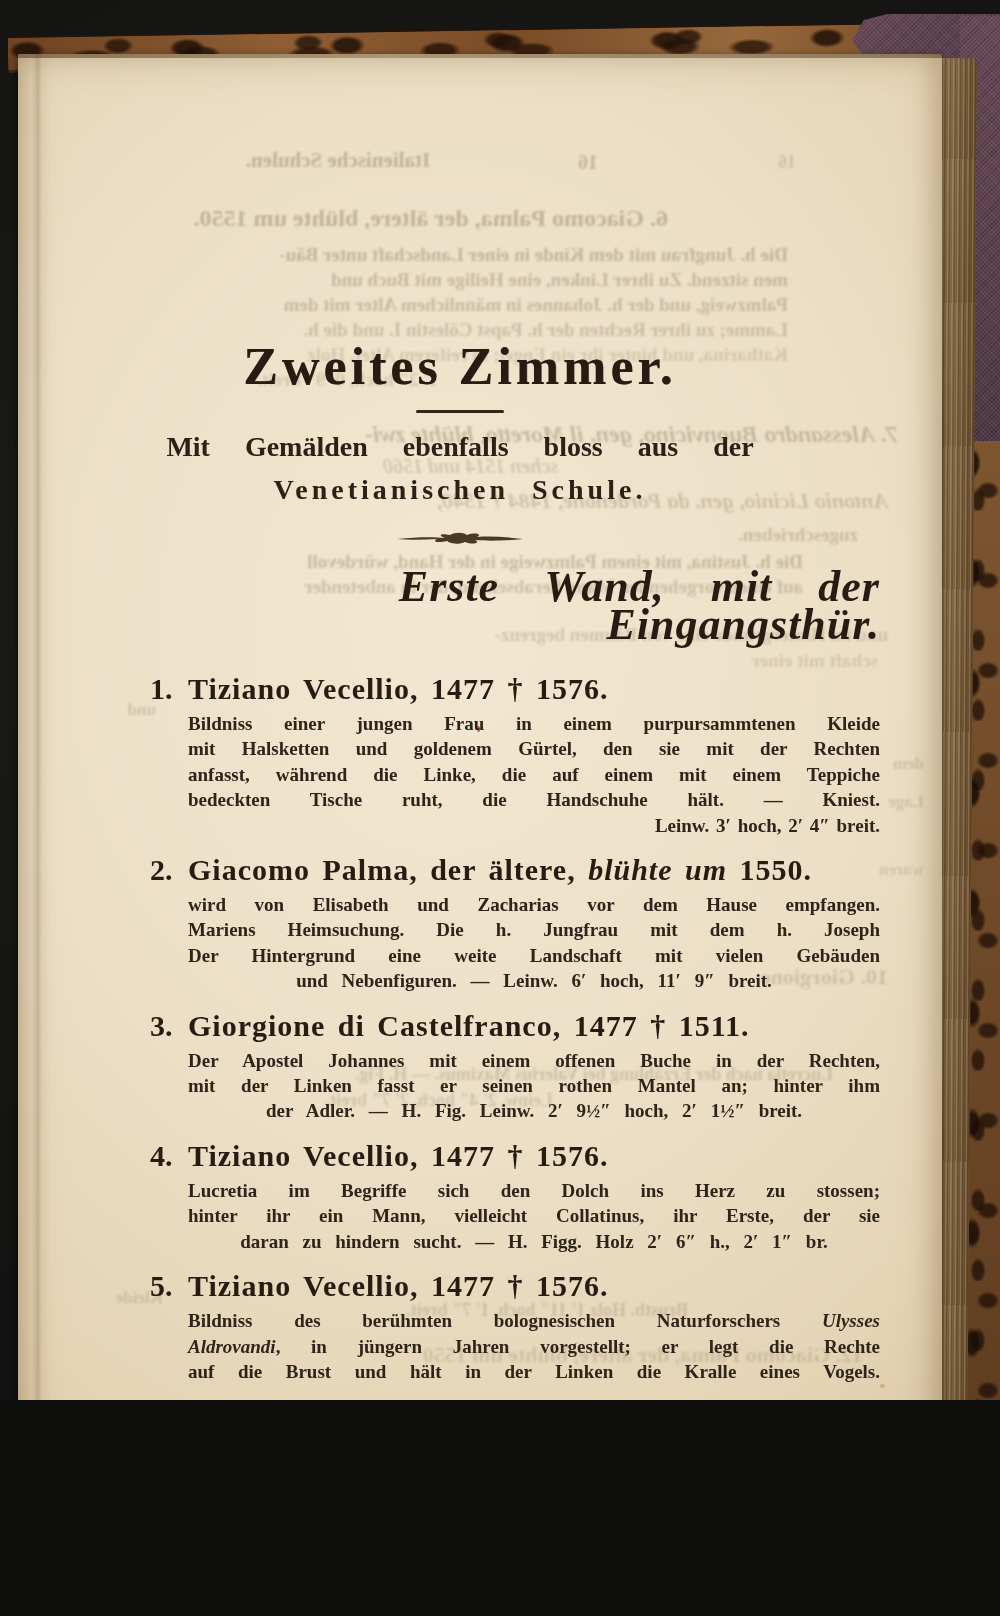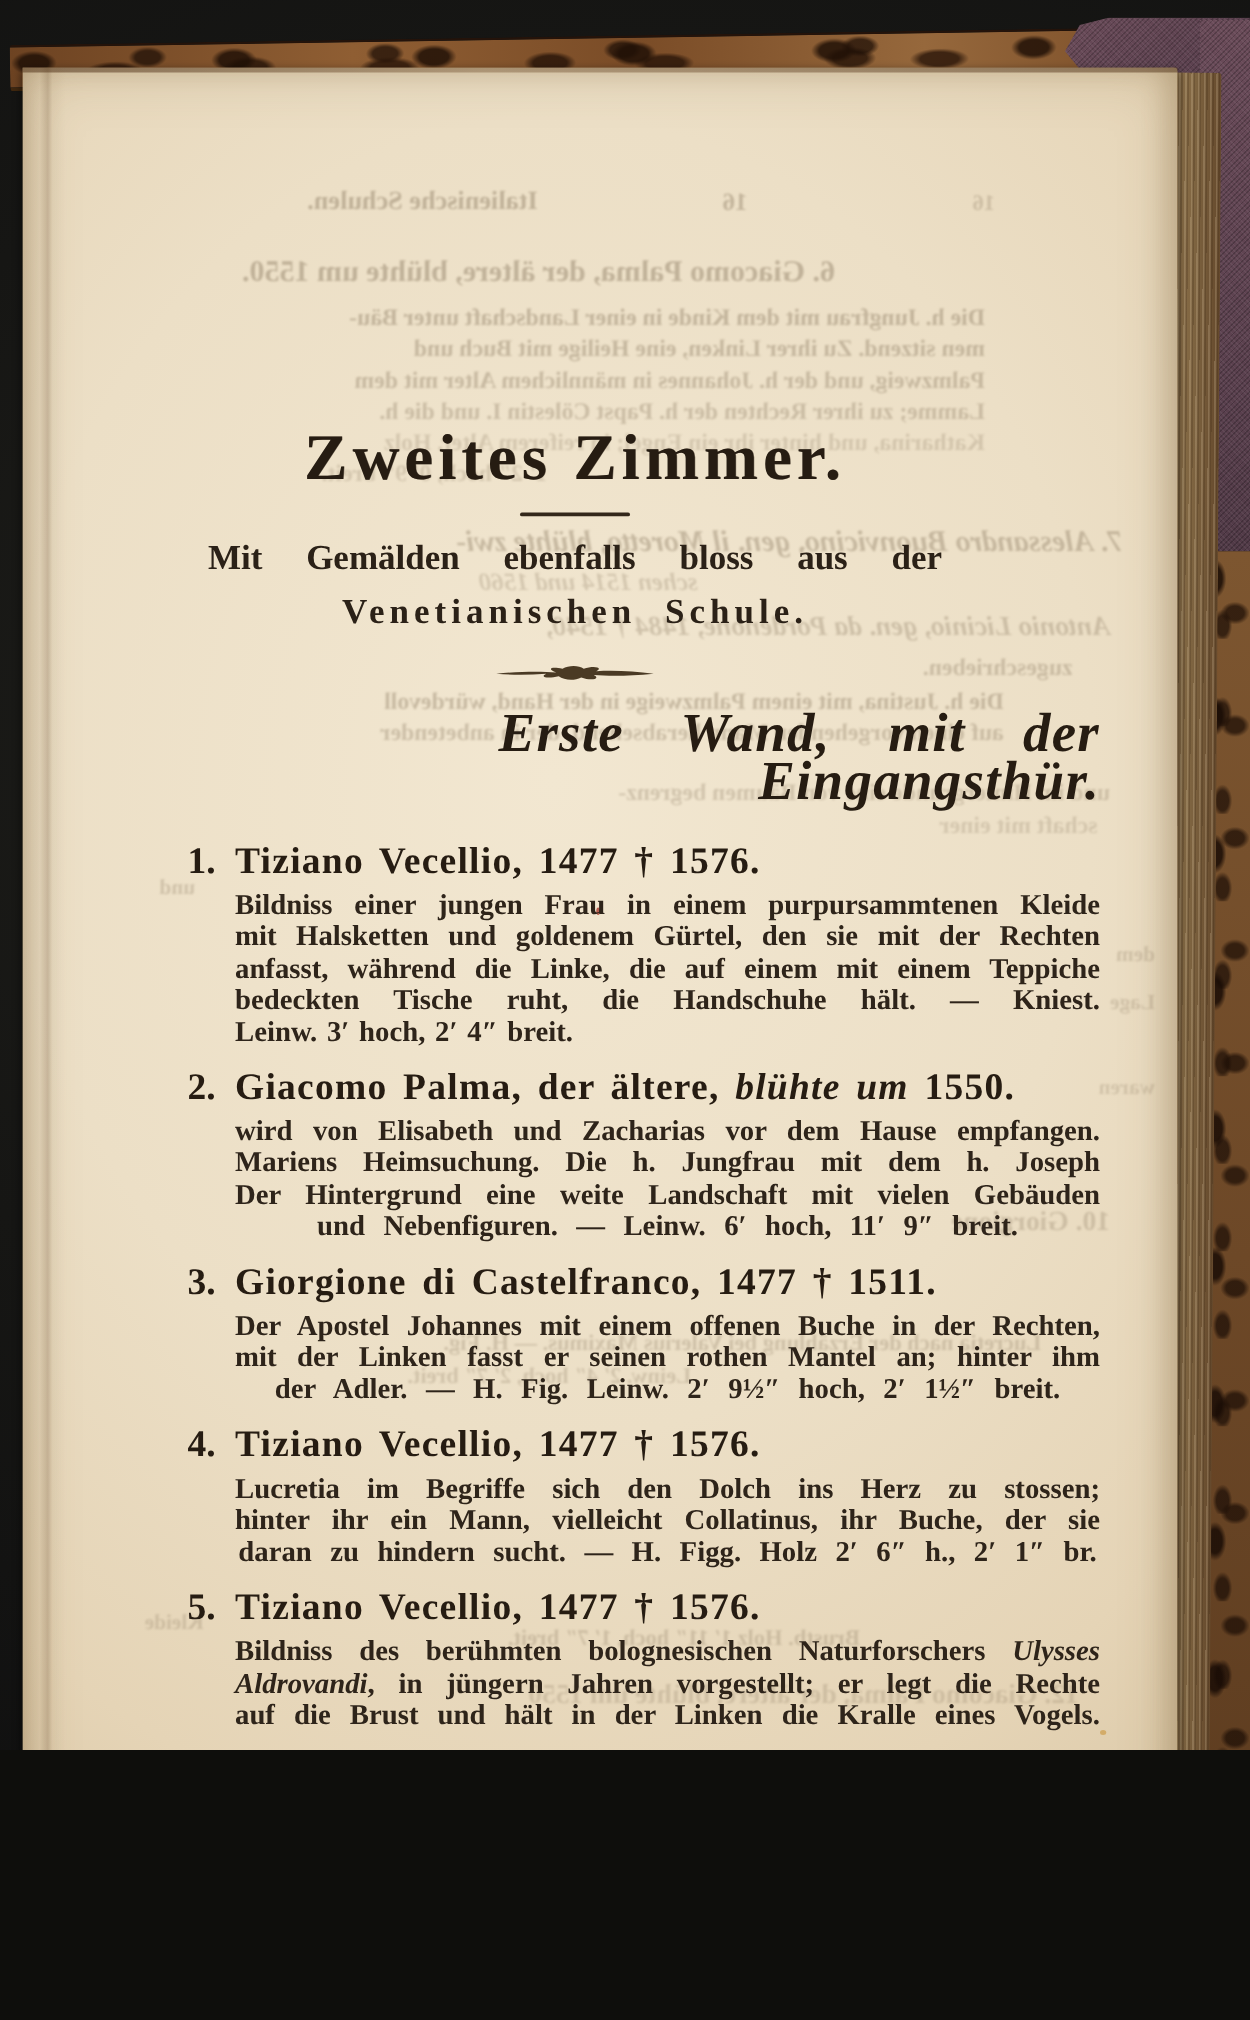--- a/index.html
+++ b/index.html
@@ -99,25 +99,25 @@
   .wall-heading{
     margin-top:22px;width:100%;text-align:right;
     font-size:44px;line-height:38px;font-weight:bold;font-style:italic;
     word-spacing:34px;letter-spacing:1px;color:#261c12;
   }
   .entries{margin-top:28px;}
   .entry{position:relative;padding-left:38px;}
   .entry + .entry{margin-top:15px;}
   .entry-number{position:absolute;left:0;top:0;font-size:30px;font-weight:bold;line-height:34px;color:#261c12;}
   .entry-heading{font-size:30px;font-weight:bold;line-height:34px;letter-spacing:1px;word-spacing:4px;color:#261c12;white-space:nowrap;}
-  .entry-body{margin-top:5px;font-size:23px;line-height:25.4px;font-weight:bold;color:#2e241a;}
+  .entry-body{margin-top:5px;font-size:19px;line-height:25.4px;font-weight:bold;color:#2e241a;}
   .bl{min-height:25.4px;}
   .bl.j{text-align:justify;text-align-last:justify;}
   .bl.w{word-spacing:9px;text-align:center;}
-  .bl.l{word-spacing:2px;}
+  .bl.l{word-spacing:2px;text-align:right;}
 </style>
 </head>
 <body>
 
 <div class="stage">
 
   <div class="cover-top"></div>
   <div class="cloth-corner"></div>
 
   <div class="side-strip">
@@ -208,21 +208,21 @@
               <div class="bl j">Der Apostel Johannes mit einem offenen Buche in der Rechten,</div>
               <div class="bl j">mit der Linken fasst er seinen rothen Mantel an; hinter ihm</div>
               <div class="bl w">der Adler. — H. Fig. Leinw. 2′ 9½″ hoch, 2′ 1½″ breit.</div>
             </div>
           </div>
           <div class="entry">
             <div class="entry-number">4.</div>
             <div class="entry-heading">Tiziano Vecellio, 1477 † 1576.</div>
             <div class="entry-body">
               <div class="bl j">Lucretia im Begriffe sich den Dolch ins Herz zu stossen;</div>
-              <div class="bl j">hinter ihr ein Mann, vielleicht Collatinus, ihr Buche, der sie</div>
+              <div class="bl j">hinter ihr ein Mann, vielleicht Collatinus, ihr Erste, der sie</div>
               <div class="bl w">daran zu hindern sucht. — H. Figg. Holz 2′ 6″ h., 2′ 1″ br.</div>
             </div>
           </div>
           <div class="entry">
             <div class="entry-number">5.</div>
             <div class="entry-heading">Tiziano Vecellio, 1477 † 1576.</div>
             <div class="entry-body">
               <div class="bl j">Bildniss des berühmten bolognesischen Naturforschers <i>Ulysses</i></div>
               <div class="bl j"><i>Aldrovandi</i>, in jüngern Jahren vorgestellt; er legt die Rechte</div>
               <div class="bl j">auf die Brust und hält in der Linken die Kralle eines Vogels.</div>

